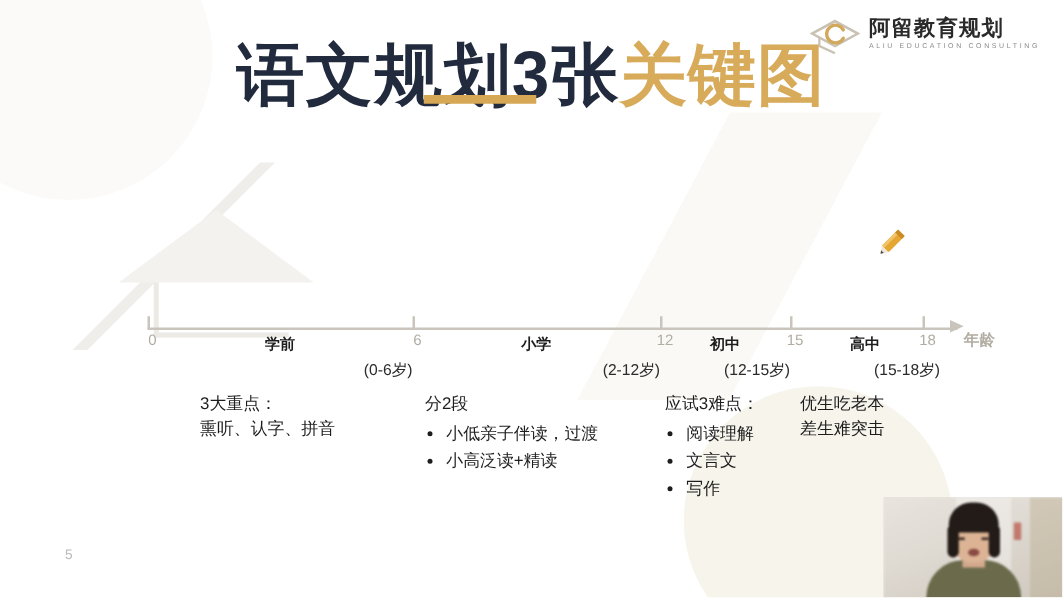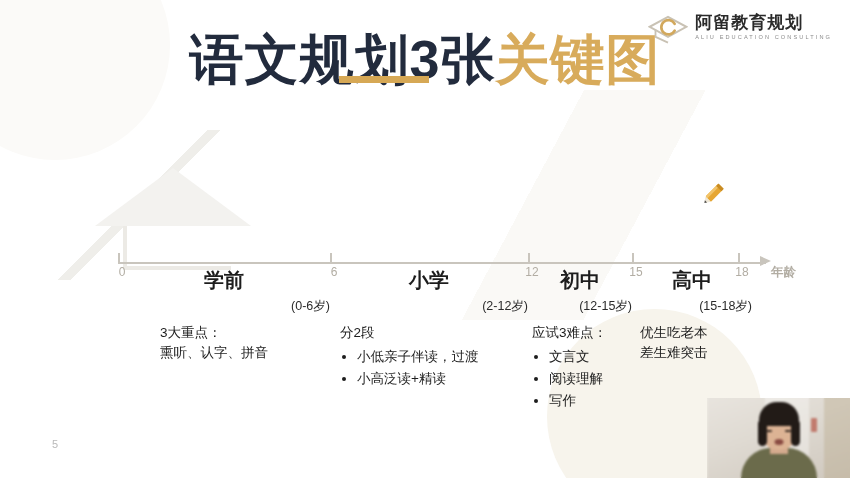--- a/index.html
+++ b/index.html
@@ -176,21 +176,21 @@
     font-weight: bold;
     color: #b2ada3;
   }
 
   
   .stage {
     position: absolute;
     top: 268px;
   }
   .stage-head {
-    font-size: 20px;
+    font-size: 12px;
     font-weight: bold;
     color: #1d1d1d;
     text-align: center;
     line-height: 1.25;
   }
   .stage-age {
     margin-top: 6px;
     font-size: 12.5px;
     color: #2b2b2b;
     text-align: right;
@@ -396,22 +396,22 @@
       </ul>
     </div>
   </div>
 
   <div class="stage" id="stage-2">
     <div class="stage-head">初中</div>
     <div class="stage-age">(12-15岁)</div>
     <div class="stage-body">
       <div class="stage-lead">应试3难点：</div>
       <ul class="bullets">
+        <li>阅读理解</li>
         <li>文言文</li>
-        <li>阅读理解</li>
         <li>写作</li>
       </ul>
     </div>
   </div>
 
   <div class="stage" id="stage-3">
     <div class="stage-head">高中</div>
     <div class="stage-age">(15-18岁)</div>
     <div class="stage-body">
       <div class="stage-lead">优生吃老本</div>

